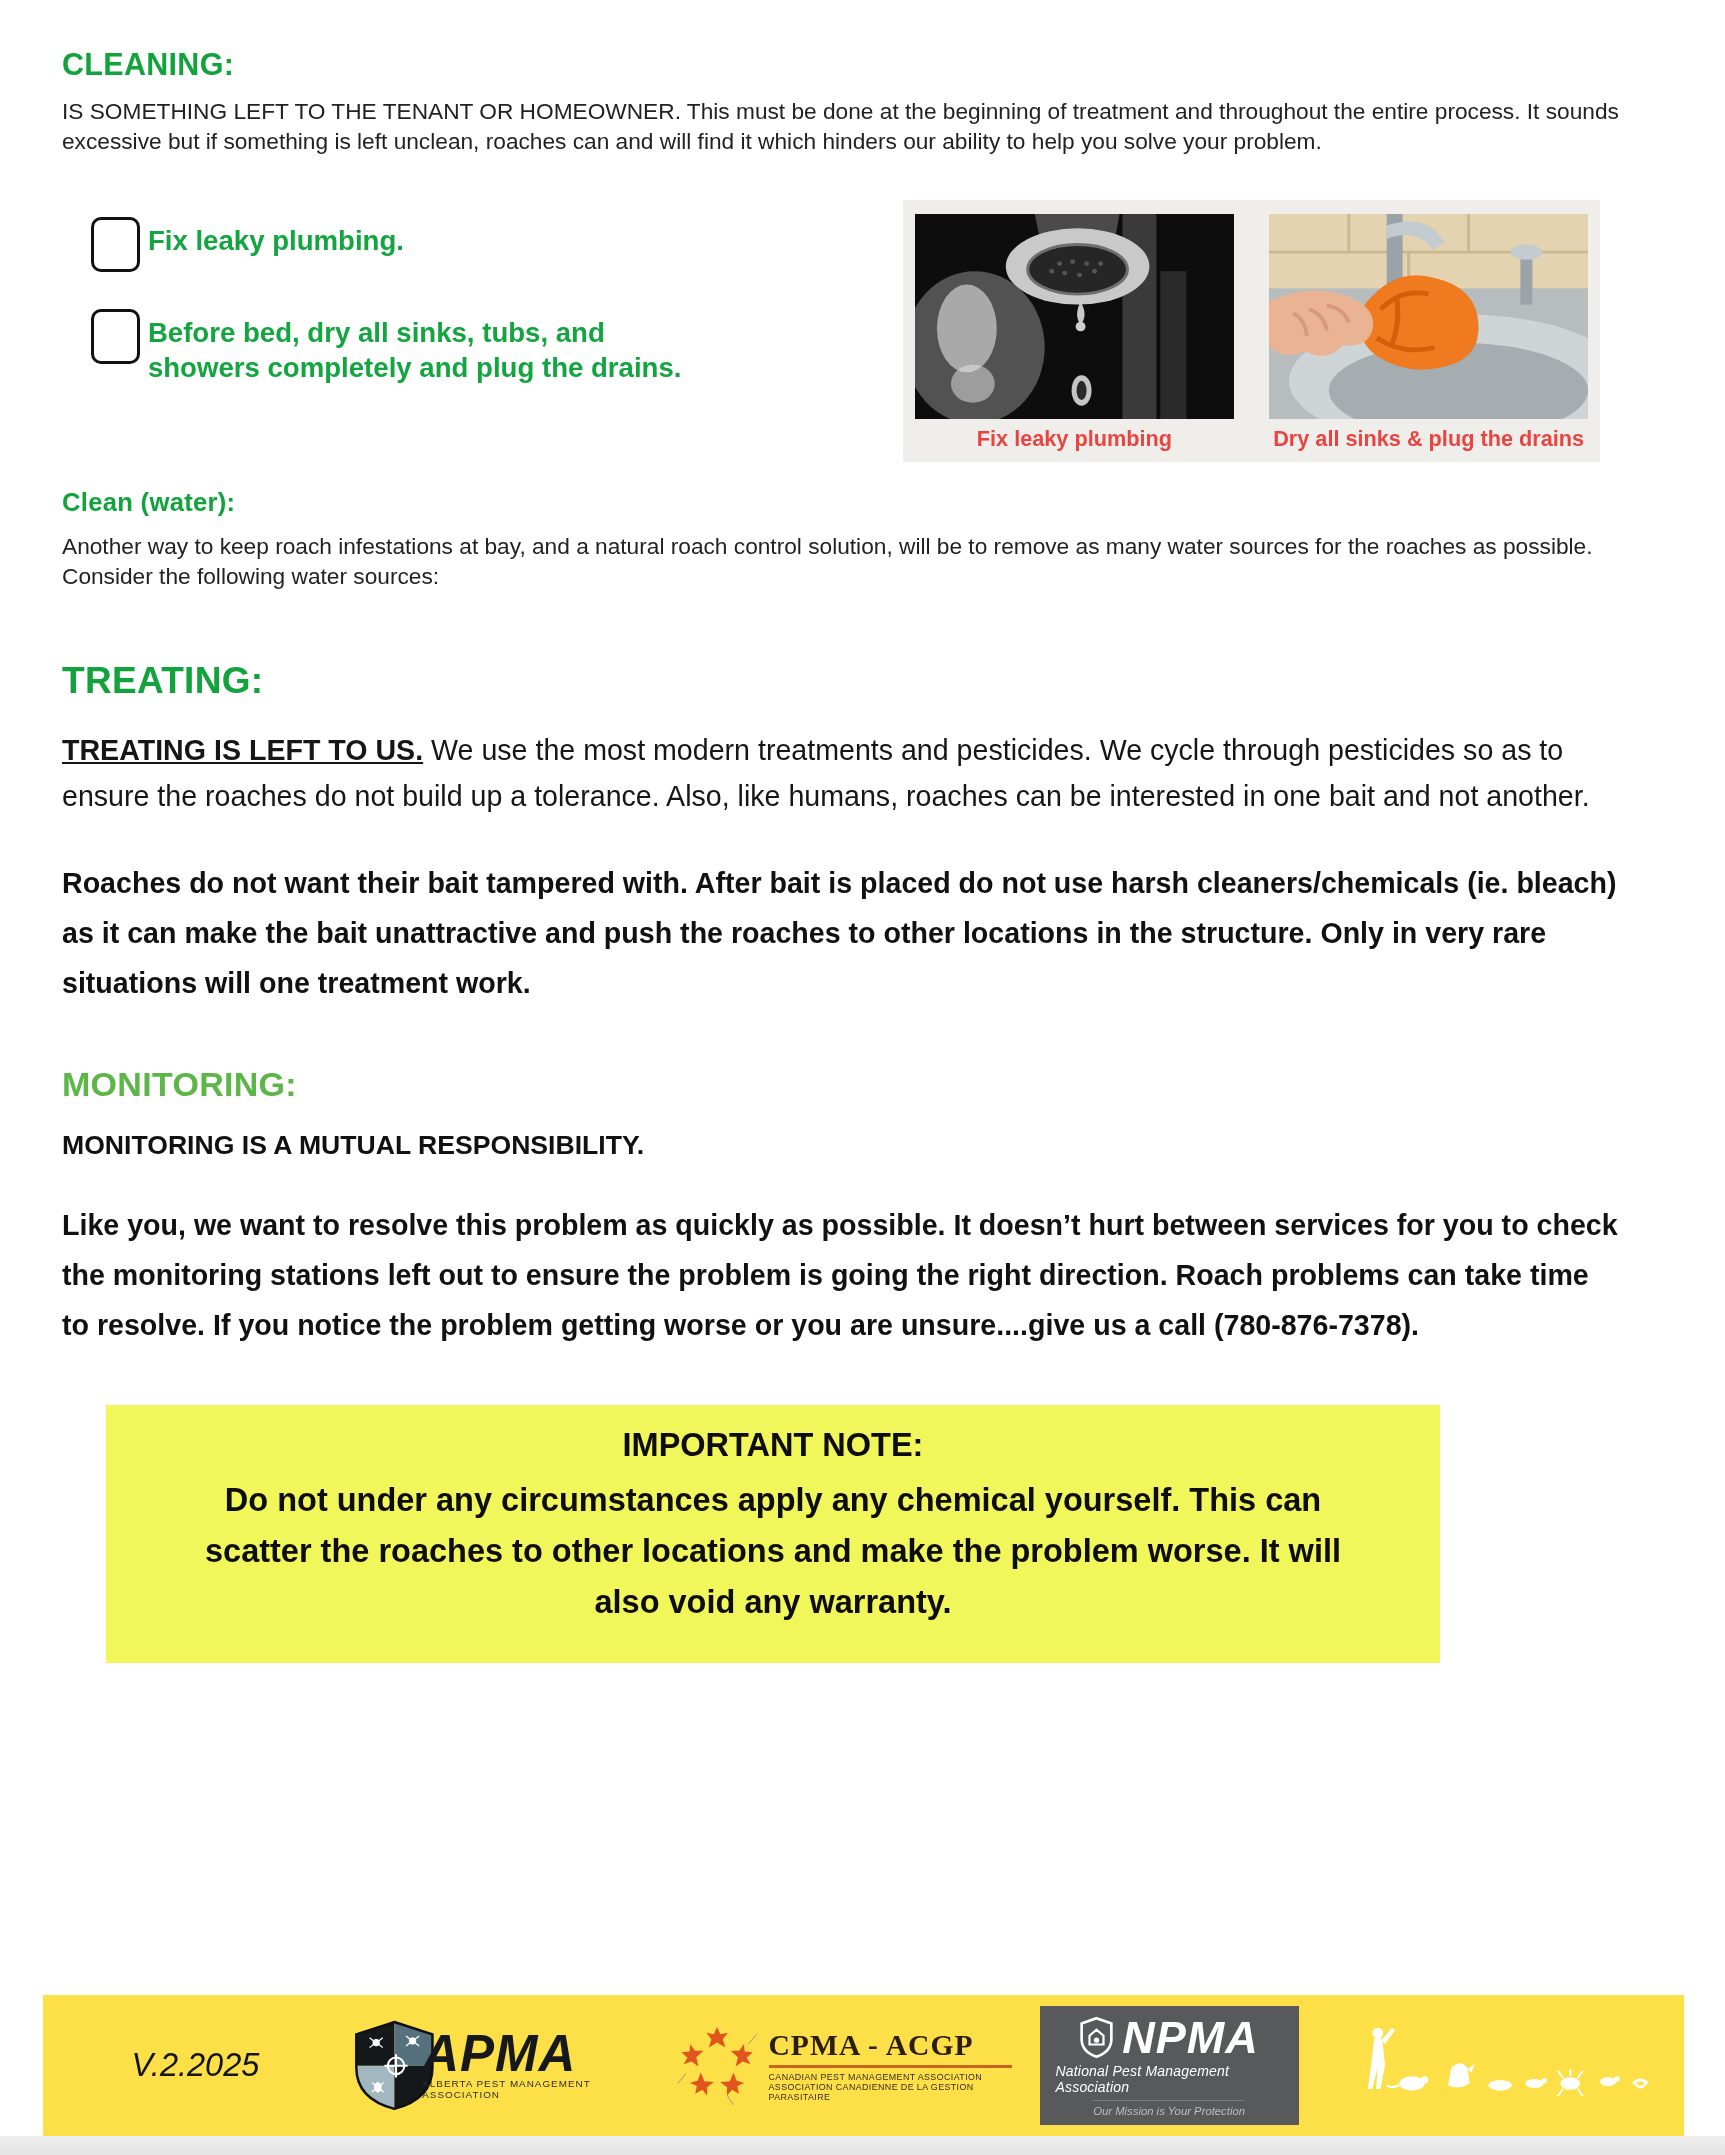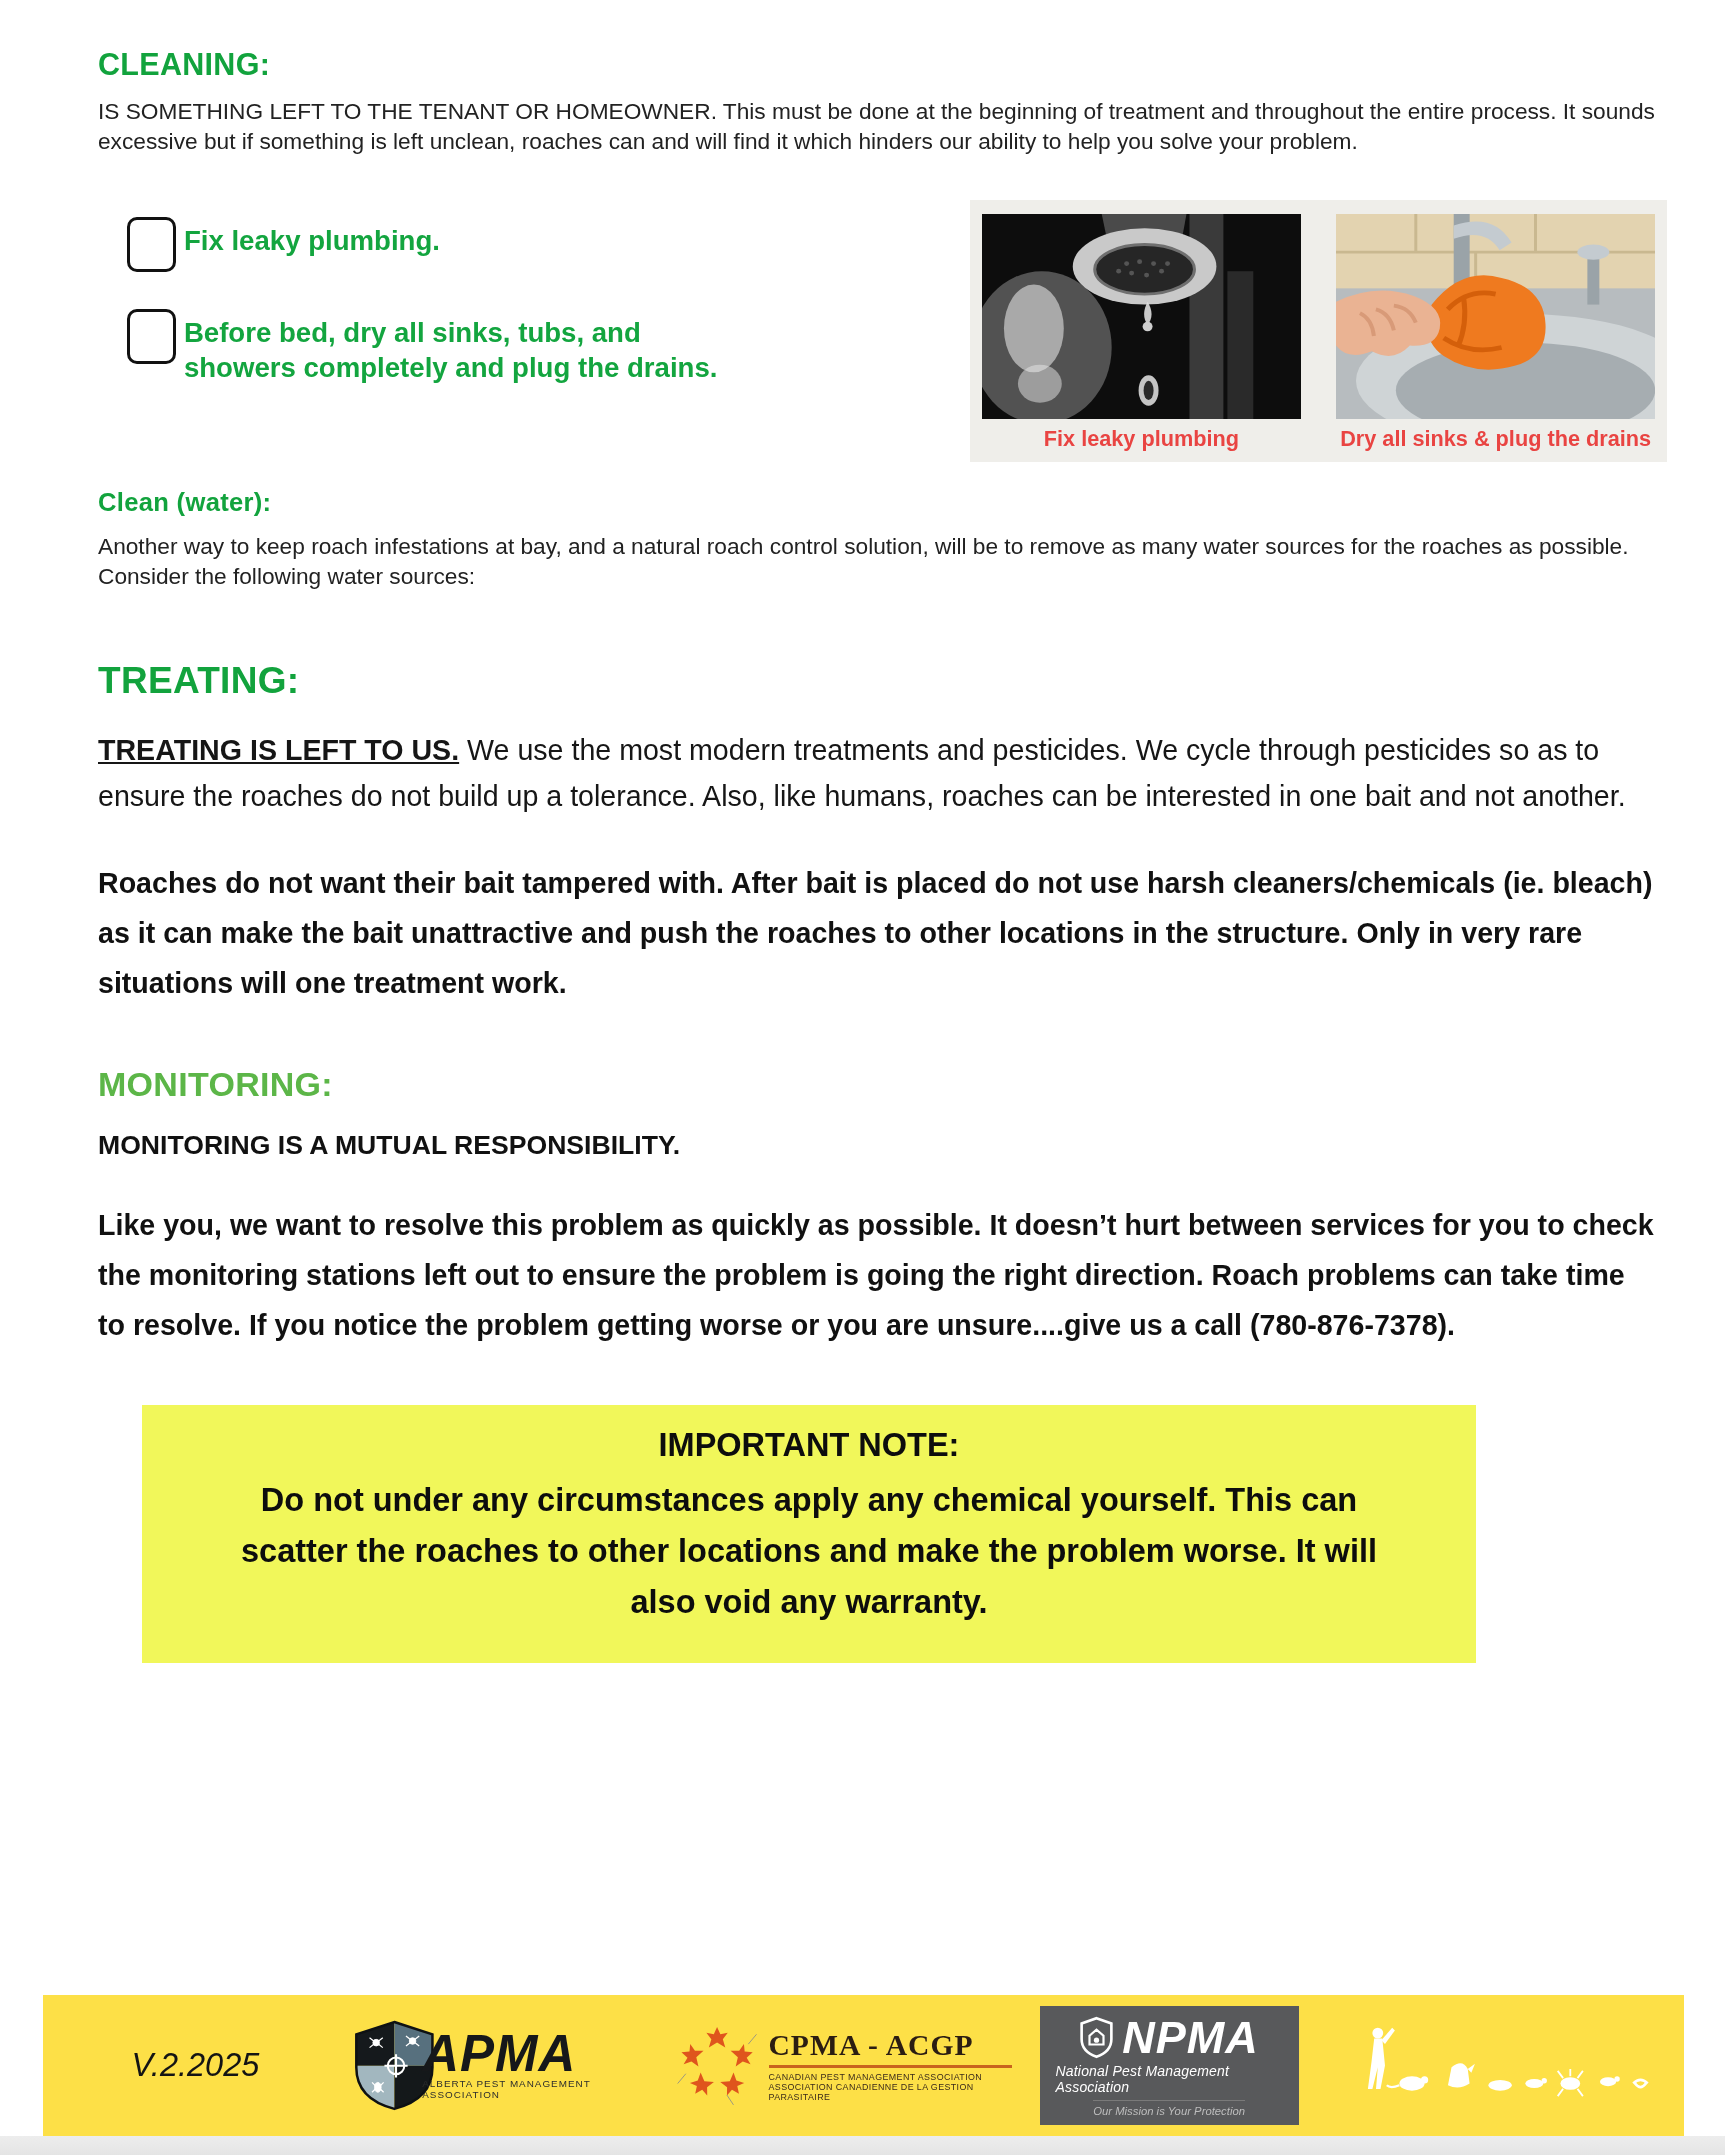--- a/index.html
+++ b/index.html
@@ -1,20 +1,20 @@
 <!DOCTYPE html>
 <html><head>
 <meta charset="utf-8">
 <style>
   html,body{margin:0;padding:0;}
   body{
     width:1726px;height:2155px;background:#ffffff;position:relative;
     font-family:"Liberation Sans", sans-serif;color:#1c1c1c;overflow:hidden;
   }
-  .content{padding:47px 59px 0 98px;}
+  .content{padding:47px 59px 0 62px;}
 
   
   .h-green{color:#12a33d;font-weight:800;margin:0;letter-spacing:0.3px;}
   .h-cleaning{font-size:30.5px;}
   .h-cleanwater{font-size:25.6px;margin-top:25.6px;}
   .h-treating{font-size:37px;margin-top:68px;}
   .h-monitoring{font-size:34px;color:#5cb648;margin-top:57px;}
 
   
   .p-small{font-size:22.7px;line-height:30.5px;margin:13.8px 0 0 0;max-width:1616px;color:#222;}
@@ -23,21 +23,21 @@
   .lead-bold{font-weight:800;text-decoration:underline;}
   .sub-bold{font-size:26.6px;font-weight:700;margin:25.6px 0 0 0;color:#111;}
 
   
   .cleaning-row{display:flex;margin-top:43px;align-items:flex-start;}
   .checklist{flex:1;padding-top:17.7px;}
   .check-item{display:flex;align-items:flex-start;margin-bottom:37px;margin-left:29px;}
   .checkbox{width:43px;height:49px;border:3.4px solid #111;border-radius:9.9px;background:#fff;flex:0 0 auto;}
   .check-label{font-size:27.6px;line-height:35px;font-weight:700;color:#13a53f;margin-left:7.9px;max-width:552px;padding-top:5.9px;}
 
-  .image-panel{width:697px;background:#efeeea;padding:13.8px 11.8px 9.9px 11.8px;box-sizing:border-box;display:flex;gap:35px;}
+  .image-panel{width:697px;background:#efeeea;padding:13.8px 11.8px 9.9px 11.8px;box-sizing:border-box;display:flex;gap:35px;margin-right:67px;}
   .figure{flex:1;display:flex;flex-direction:column;align-items:center;}
   .figure svg{width:100%;height:205px;display:block;}
   .fig-caption{color:#e94442;font-weight:700;font-size:21.7px;margin-top:7.9px;text-align:center;}
 
   
   .note-box{margin:55px 0 0 44px;width:1334px;box-sizing:border-box;background:#f1f75a;
     text-align:center;padding:21.7px 69px 35px 69px;}
   .note-title{font-size:32.5px;font-weight:800;color:#0d0d0d;margin:0;}
   .note-body{font-size:32.5px;font-weight:700;line-height:51px;color:#0d0d0d;margin:11.8px 0 0 0;}
 

